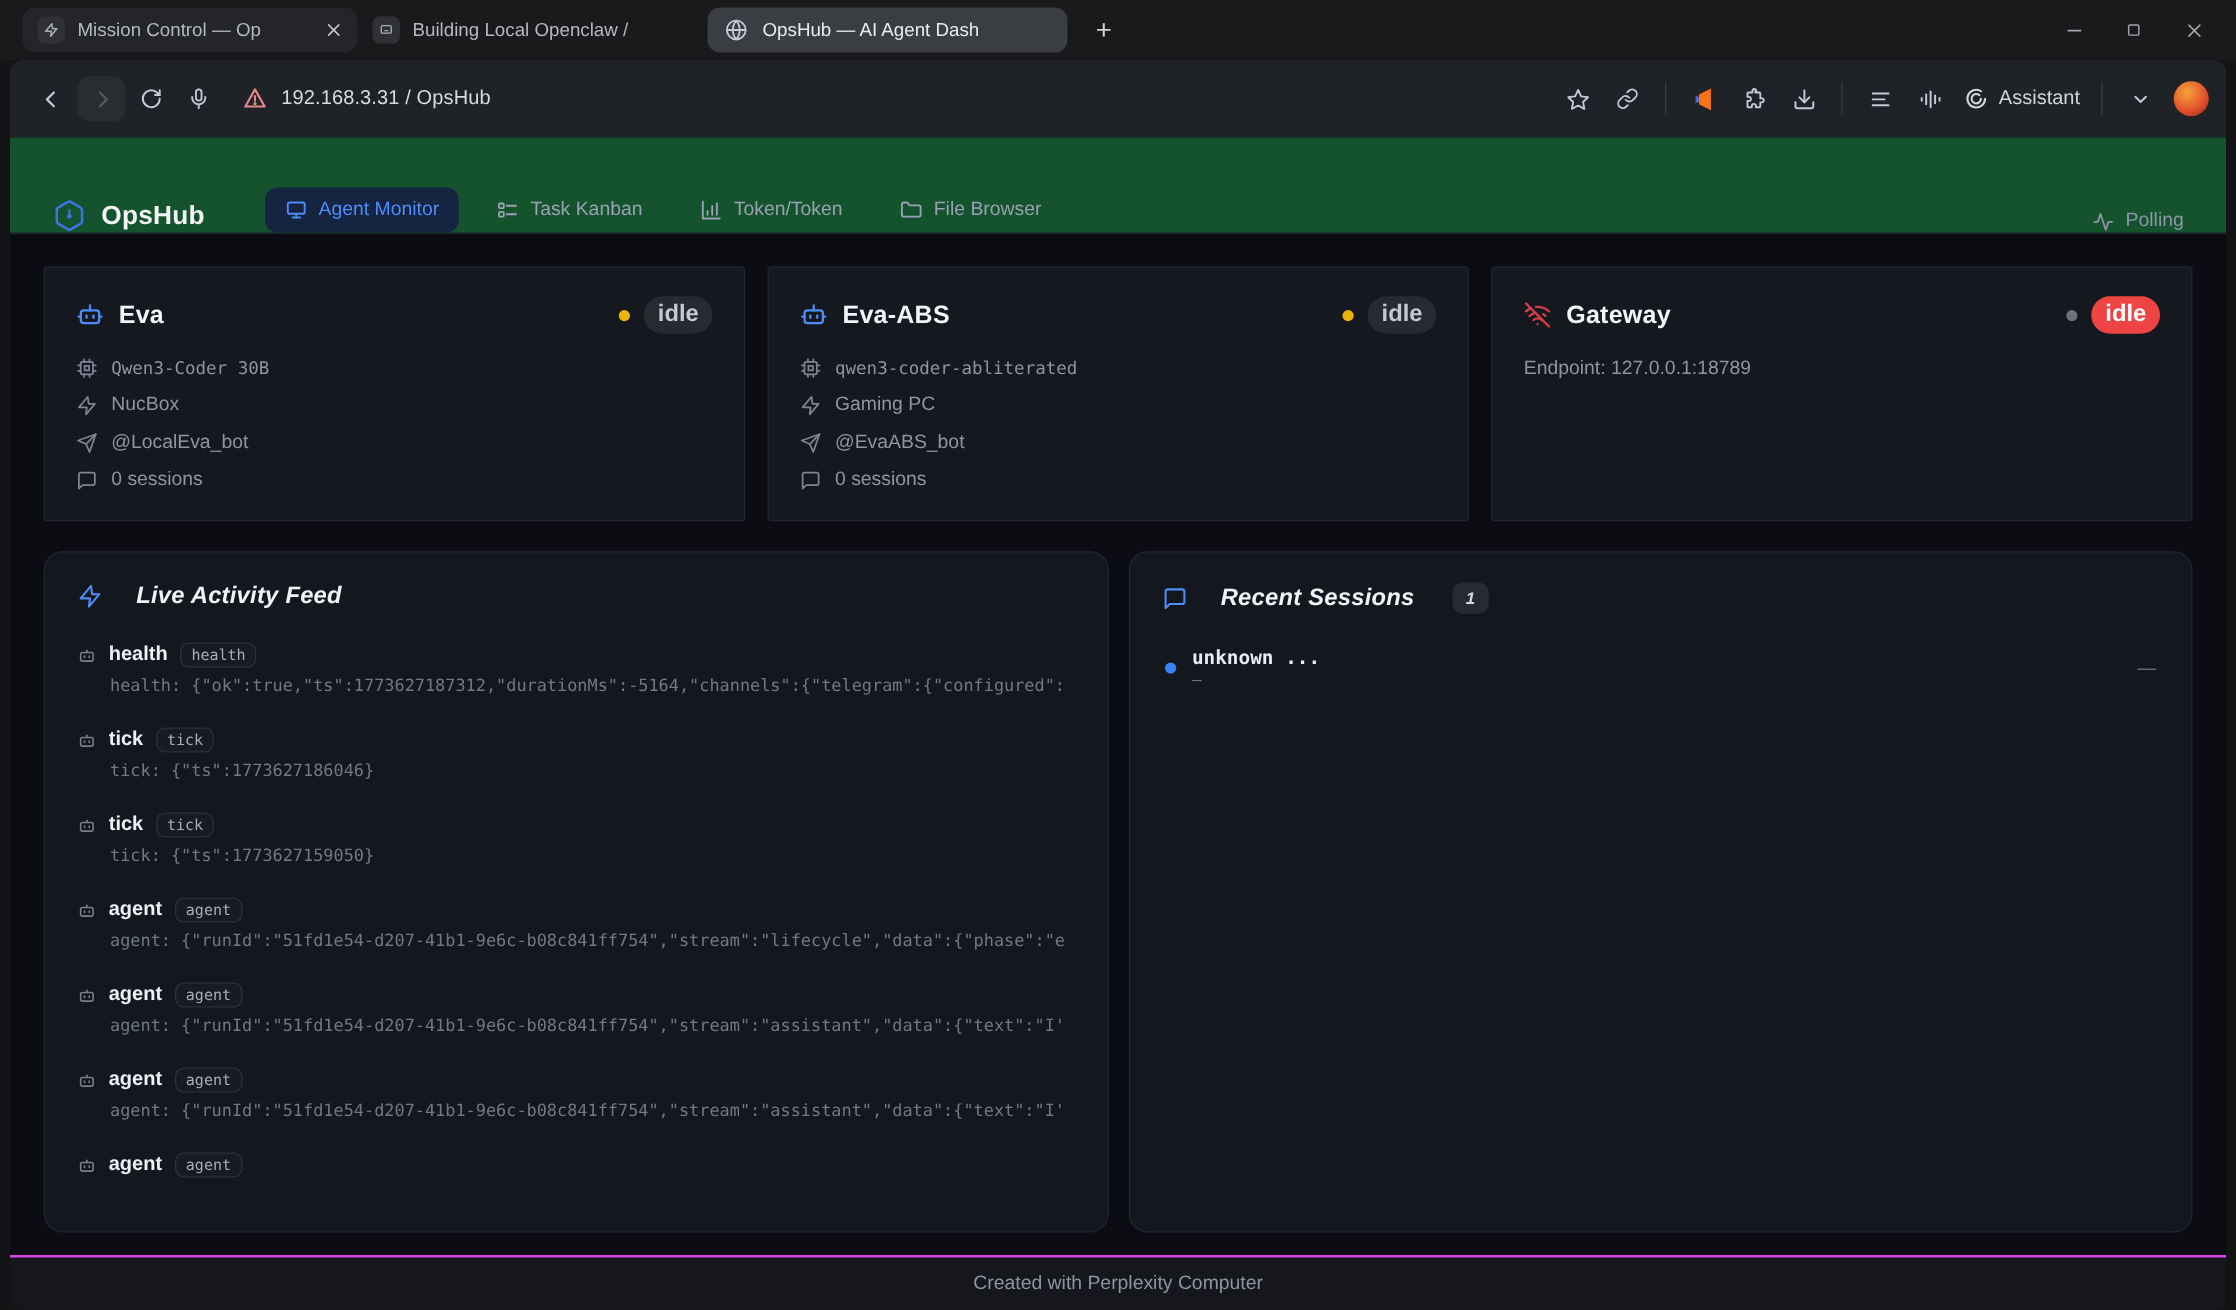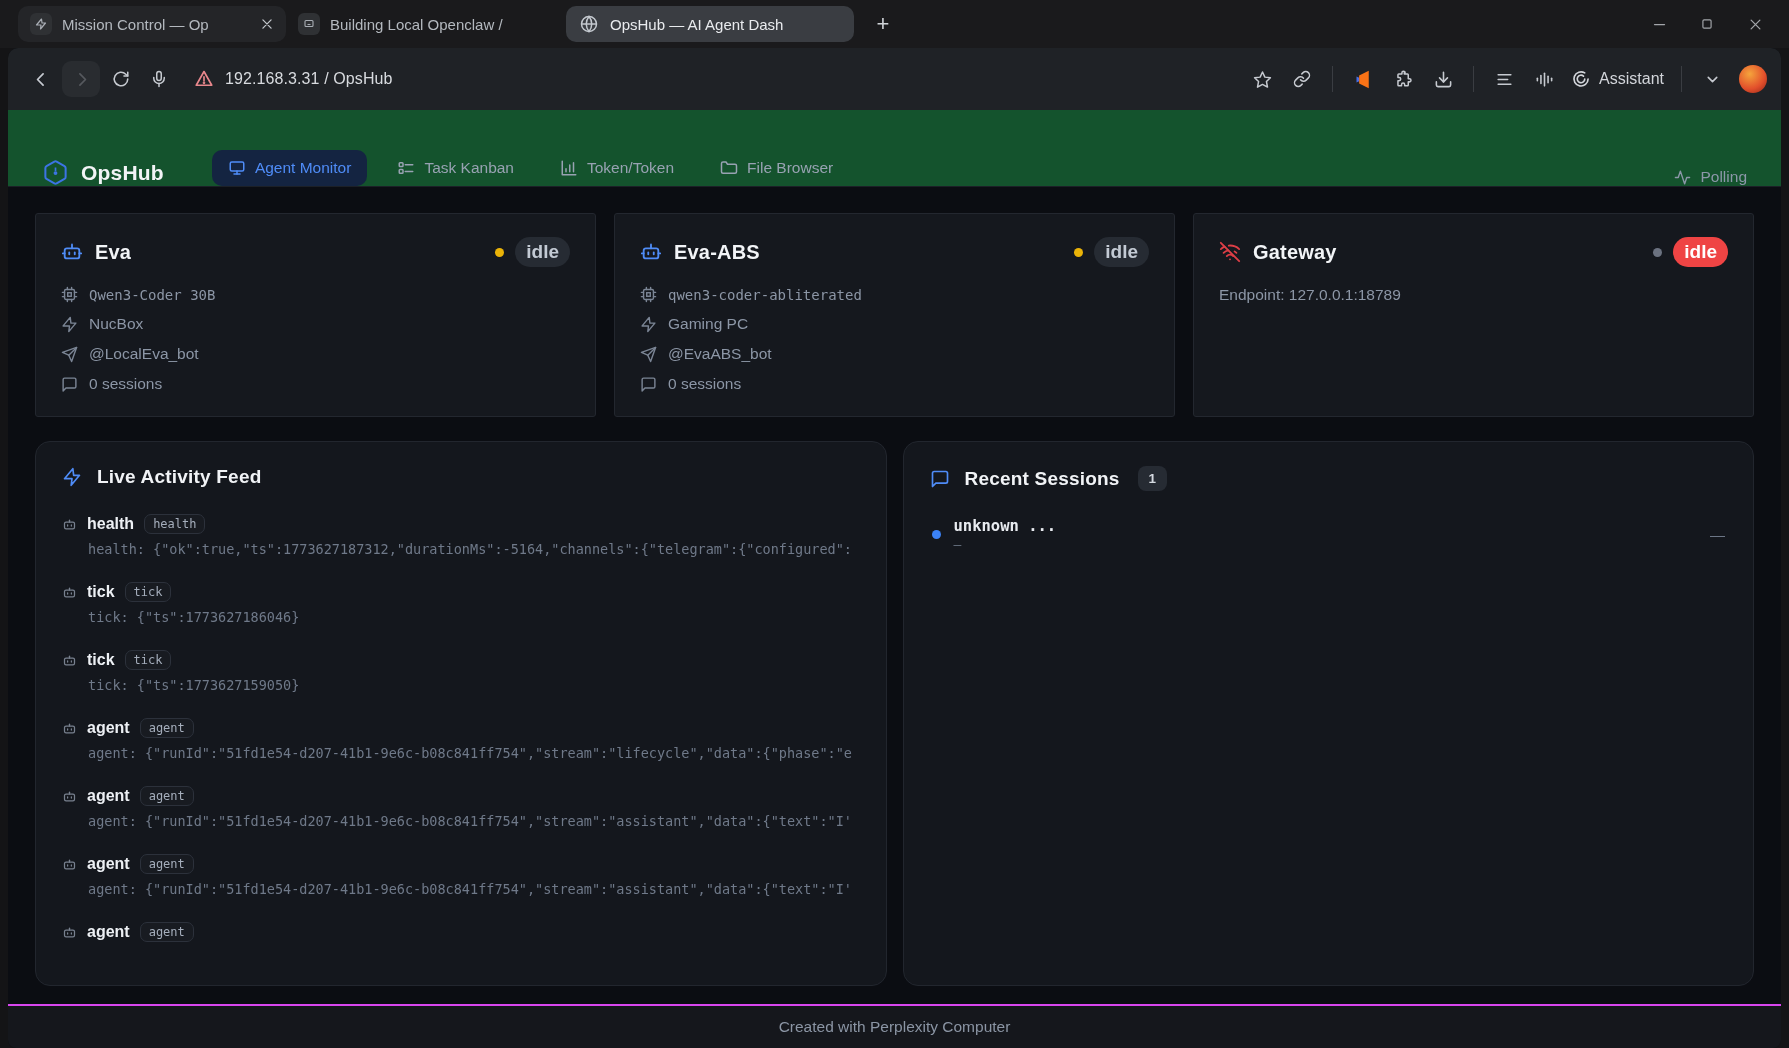--- a/index.html
+++ b/index.html
@@ -61,21 +61,21 @@
   .badge { font-size:19px; font-weight:600; padding:4px 11px; border-radius:999px; background:#262b33; color:#c3cad4; }
   .badge.live { color:#ffffff; }
   .info-row { display:flex; align-items:center; gap:11px; color:#8c96a6; font-size:15.5px; margin-bottom:12px;text-align:right; }
   .info-row .ricon { color:#7b8595; flex-shrink:0; }
   .mono { font-family:"DejaVu Sans Mono", monospace; font-size:14px; }
   .endpoint { color:#8c96a6; font-size:15.5px; margin-top:4px; }
 
   
   .panels { display:grid; grid-template-columns:1fr 1fr; gap:16px; }
   .panel { background:#14171d; border:1px solid #22262e; border-radius:15px; padding:24px 26px; height:545px; overflow:hidden; }
-  .panel-head { display:flex; align-items:center; gap:15px; margin-bottom:26px; }
+  .panel-head { display:flex; align-items:center; gap:27px; margin-bottom:26px;font-style:italic; }
   .panel-icon { color:#4f8cf7; }
   .panel-title { font-size:19px; font-weight:700; color:#f1f3f6; letter-spacing:.2px; }
   .count-badge { background:#262b33; color:#d4d9e0; font-size:13.5px; font-weight:600; padding:5px 11px; border-radius:8px; margin-left:3px; }
 
   .entry { margin-bottom:25px; }
   .entry-head { display:flex; align-items:center; gap:10px; margin-bottom:7px; }
   .entry-head .ricon { color:#78818f; }
   .entry-label { font-size:16px; font-weight:700; color:#edf0f4; }
   .entry-badge { font-family:"DejaVu Sans Mono", monospace; font-size:12px; color:#a5aebc; border:1px solid #2c313b; background:#181b21; border-radius:7px; padding:2px 8px; }
   .entry-detail { font-family:"DejaVu Sans Mono", monospace; font-size:13.5px; color:#6f7989; white-space:nowrap; overflow:hidden; padding-left:26px; max-width:790px; }

